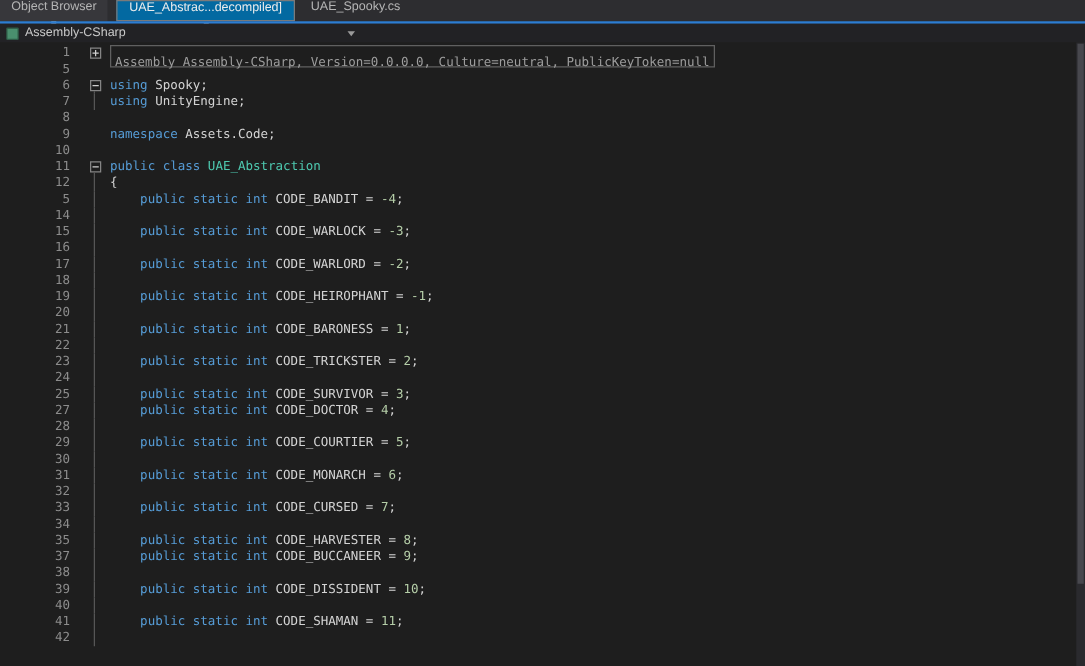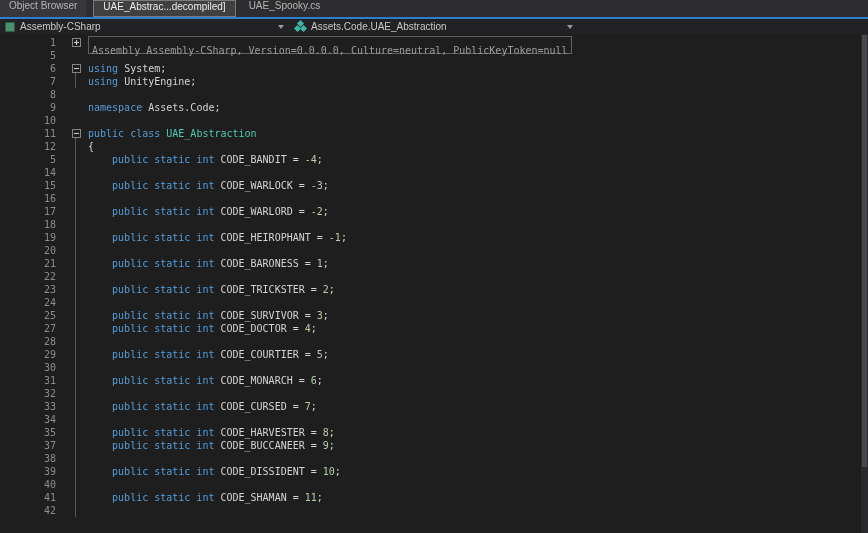--- a/index.html
+++ b/index.html
@@ -3,21 +3,21 @@
 <meta charset="utf-8">
 <style>
   * { margin:0; padding:0; box-sizing:border-box; }
   html,body { width:868px; height:533px; overflow:hidden; background:#1e1e1e; font-family:"Liberation Sans",sans-serif; }
   .screen { position:absolute; inset:0; width:868px; height:533px; background:#1e1e1e; overflow:hidden; }
 
   
   .tabbar { position:absolute; left:0; top:0; width:868px; height:17px; background:#2d2d30; display:flex; align-items:stretch; }
   .tab { display:flex; align-items:center; gap:5px; padding:0 9px; font-size:10px; color:#b5b5b5; white-space:nowrap;flex-direction:column; }
   .tab.tool { background:#37373b; margin-right:7px; }
-  .tab.active-doc { background:#404040; border:1px solid #7a7a7a; color:#ececec; margin-right:4px; }
+  .tab.active-doc { background:#0369a1; border:1px solid #7a7a7a; color:#ececec; margin-right:4px; }
   .tab .close { font-size:11px; line-height:1; color:#c8c8c8; font-family:"DejaVu Sans",sans-serif; }
   .pin-icon { position:relative; width:10px; height:11px; display:inline-block; }
   .pin-icon::before { content:""; position:absolute; left:3px; top:1px; width:4px; height:5px; background:#bdbdbd; }
   .pin-icon::after { content:""; position:absolute; left:4px; top:6px; width:1px; height:4px; background:#bdbdbd; }
 
   .accent-line { position:absolute; left:0; top:17px; width:868px; height:2px; background:#2d7dd2; }
 
   
   .navbar { position:absolute; left:0; top:19px; width:868px; height:15px; background:#222225; display:flex; align-items:stretch; font-size:10px; color:#c8c8c8; }
   .nav-sec { display:flex; align-items:center; gap:5px; padding:0 5px; }
@@ -78,30 +78,20 @@
 
   <div class="accent-line"></div>
 
   <div class="navbar">
     <div class="nav-sec s1">
       <span class="asm-icon"></span>
       <span>Assembly-CSharp</span>
       <span class="spacer"></span>
       <span class="chev"></span>
     </div>
-    <div class="nav-sec s2">
-      <span class="class-icon">
-          <i></i>
-          <i></i>
-          <i></i>
-        </span>
-      <span>Assets.Code.UAE_Abstraction</span>
-      <span class="spacer"></span>
-      <span class="chev"></span>
-    </div>
     <div class="nav-sec s3">
       <span class="field-icon"></span>
       <span>CODE_BANDIT</span>
       <span class="spacer"></span>
       <span class="chev"></span>
     </div>
   </div>
 
   <div class="editor">
     <div>
@@ -115,21 +105,21 @@
         <div class="row">
           <span class="ln">5</span>
           <span class="fold-cell"></span>
           <span class="code"></span>
         </div>
         <div class="row">
           <span class="ln">6</span>
           <span class="fold-cell cont-minus">
             <span class="fold-box minus"></span>
           </span>
-          <span class="code"><span class="tk-kw">using </span><span class="tk-pl">System;</span></span>
+          <span class="code"><span class="tk-kw">using </span><span class="tk-pl">Spooky;</span></span>
         </div>
         <div class="row">
           <span class="ln">7</span>
           <span class="fold-cell guide"></span>
           <span class="code"><span class="tk-kw">using </span><span class="tk-pl">UnityEngine;</span></span>
         </div>
         <div class="row">
           <span class="ln">8</span>
           <span class="fold-cell"></span>
           <span class="code"></span>

